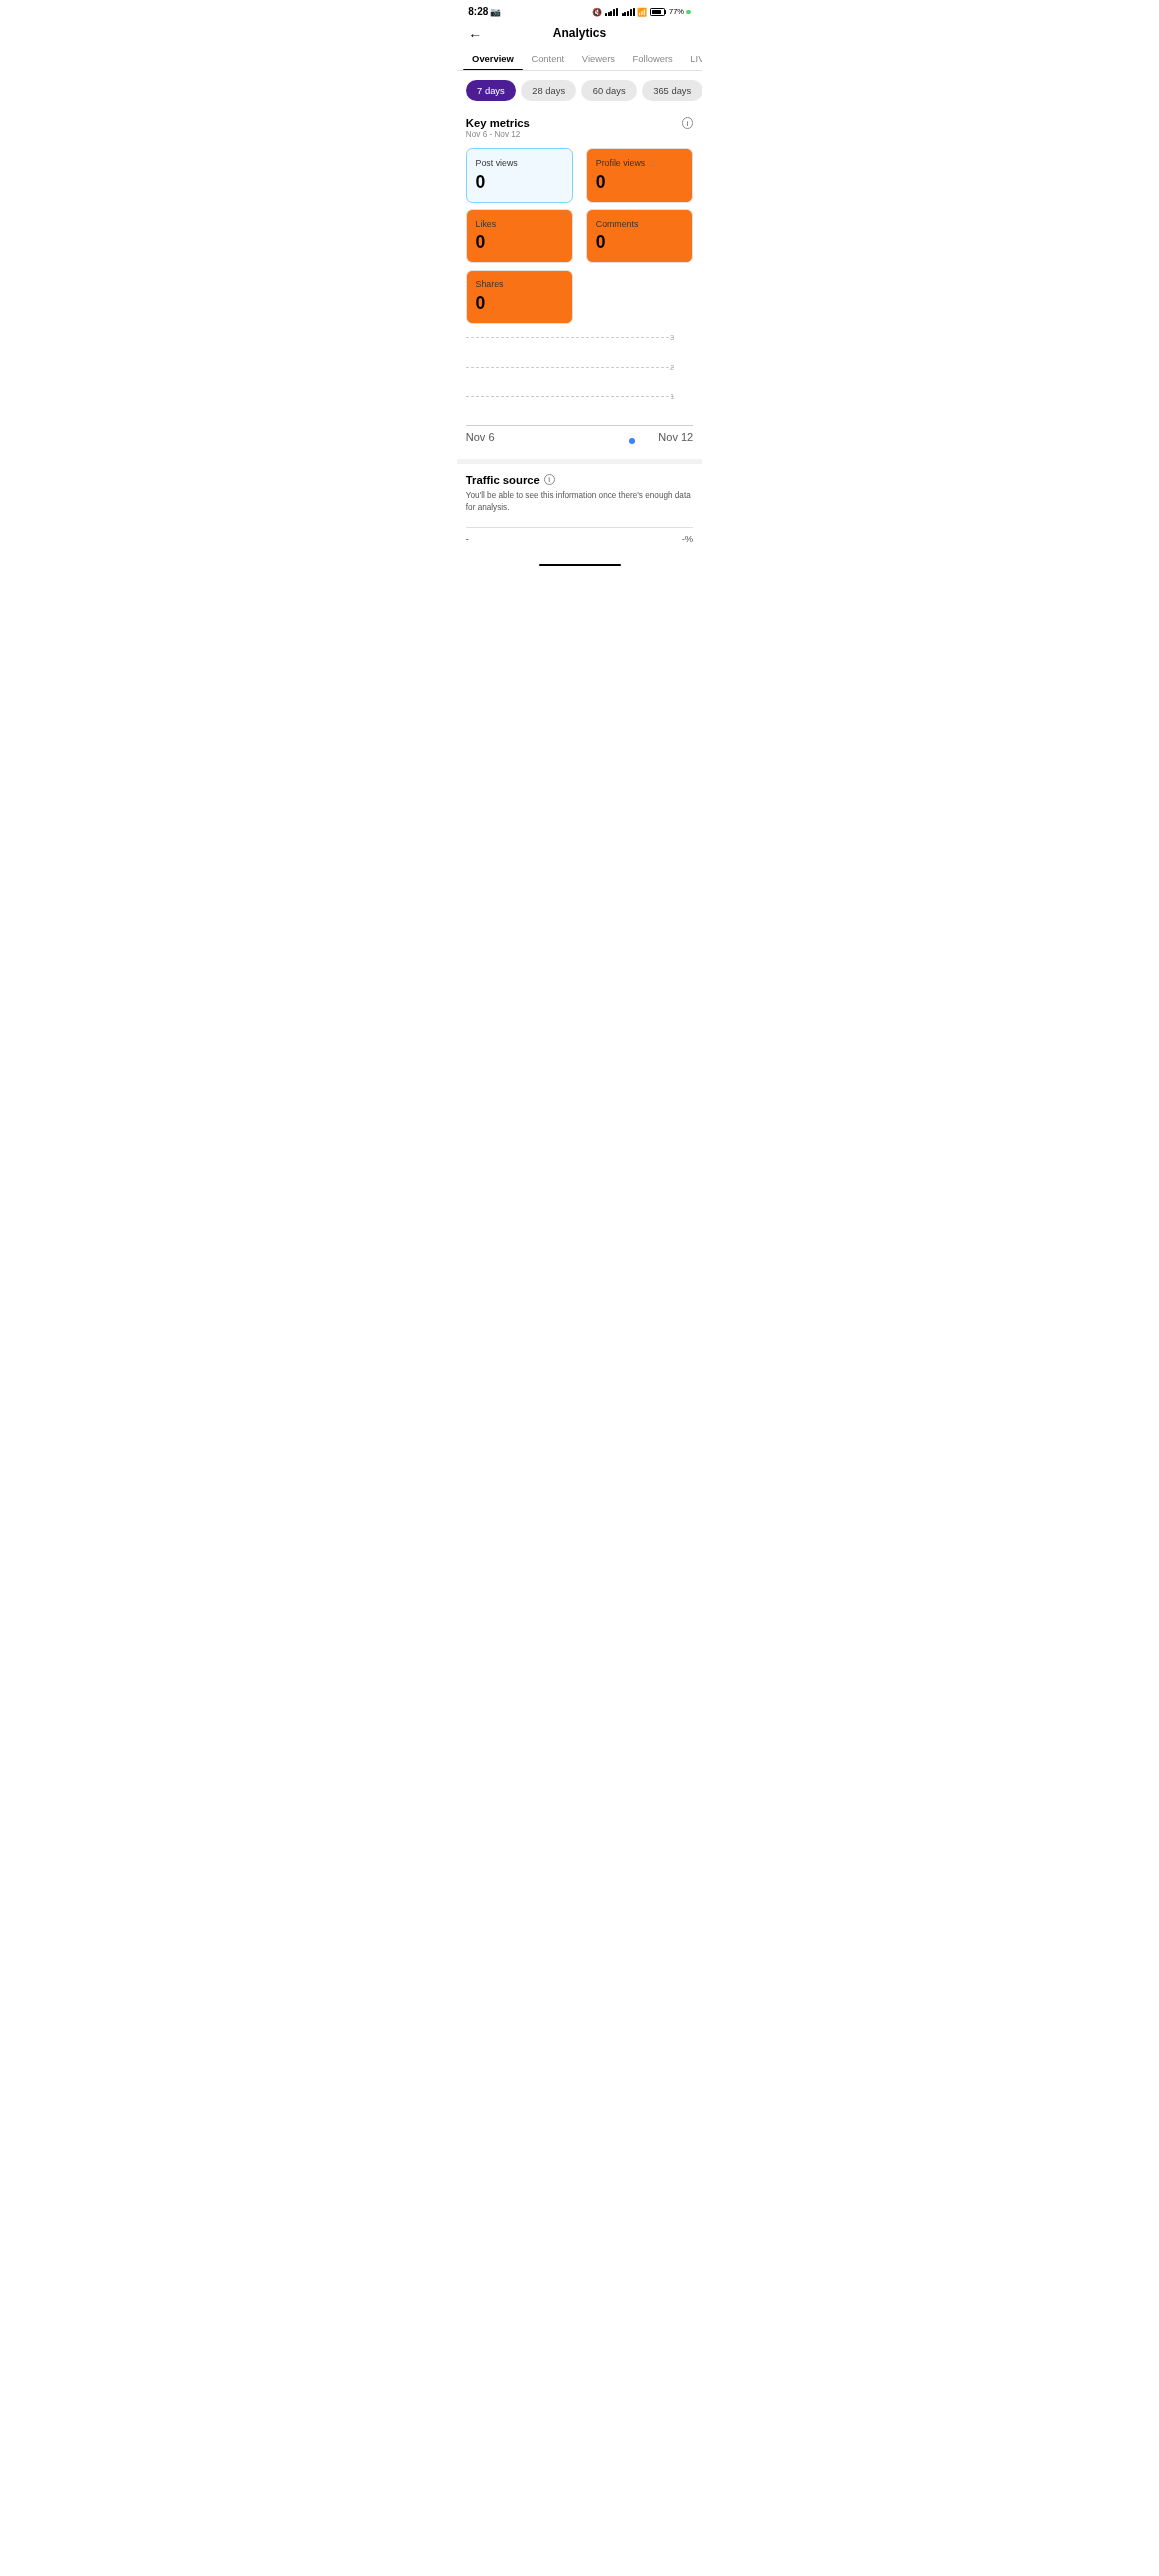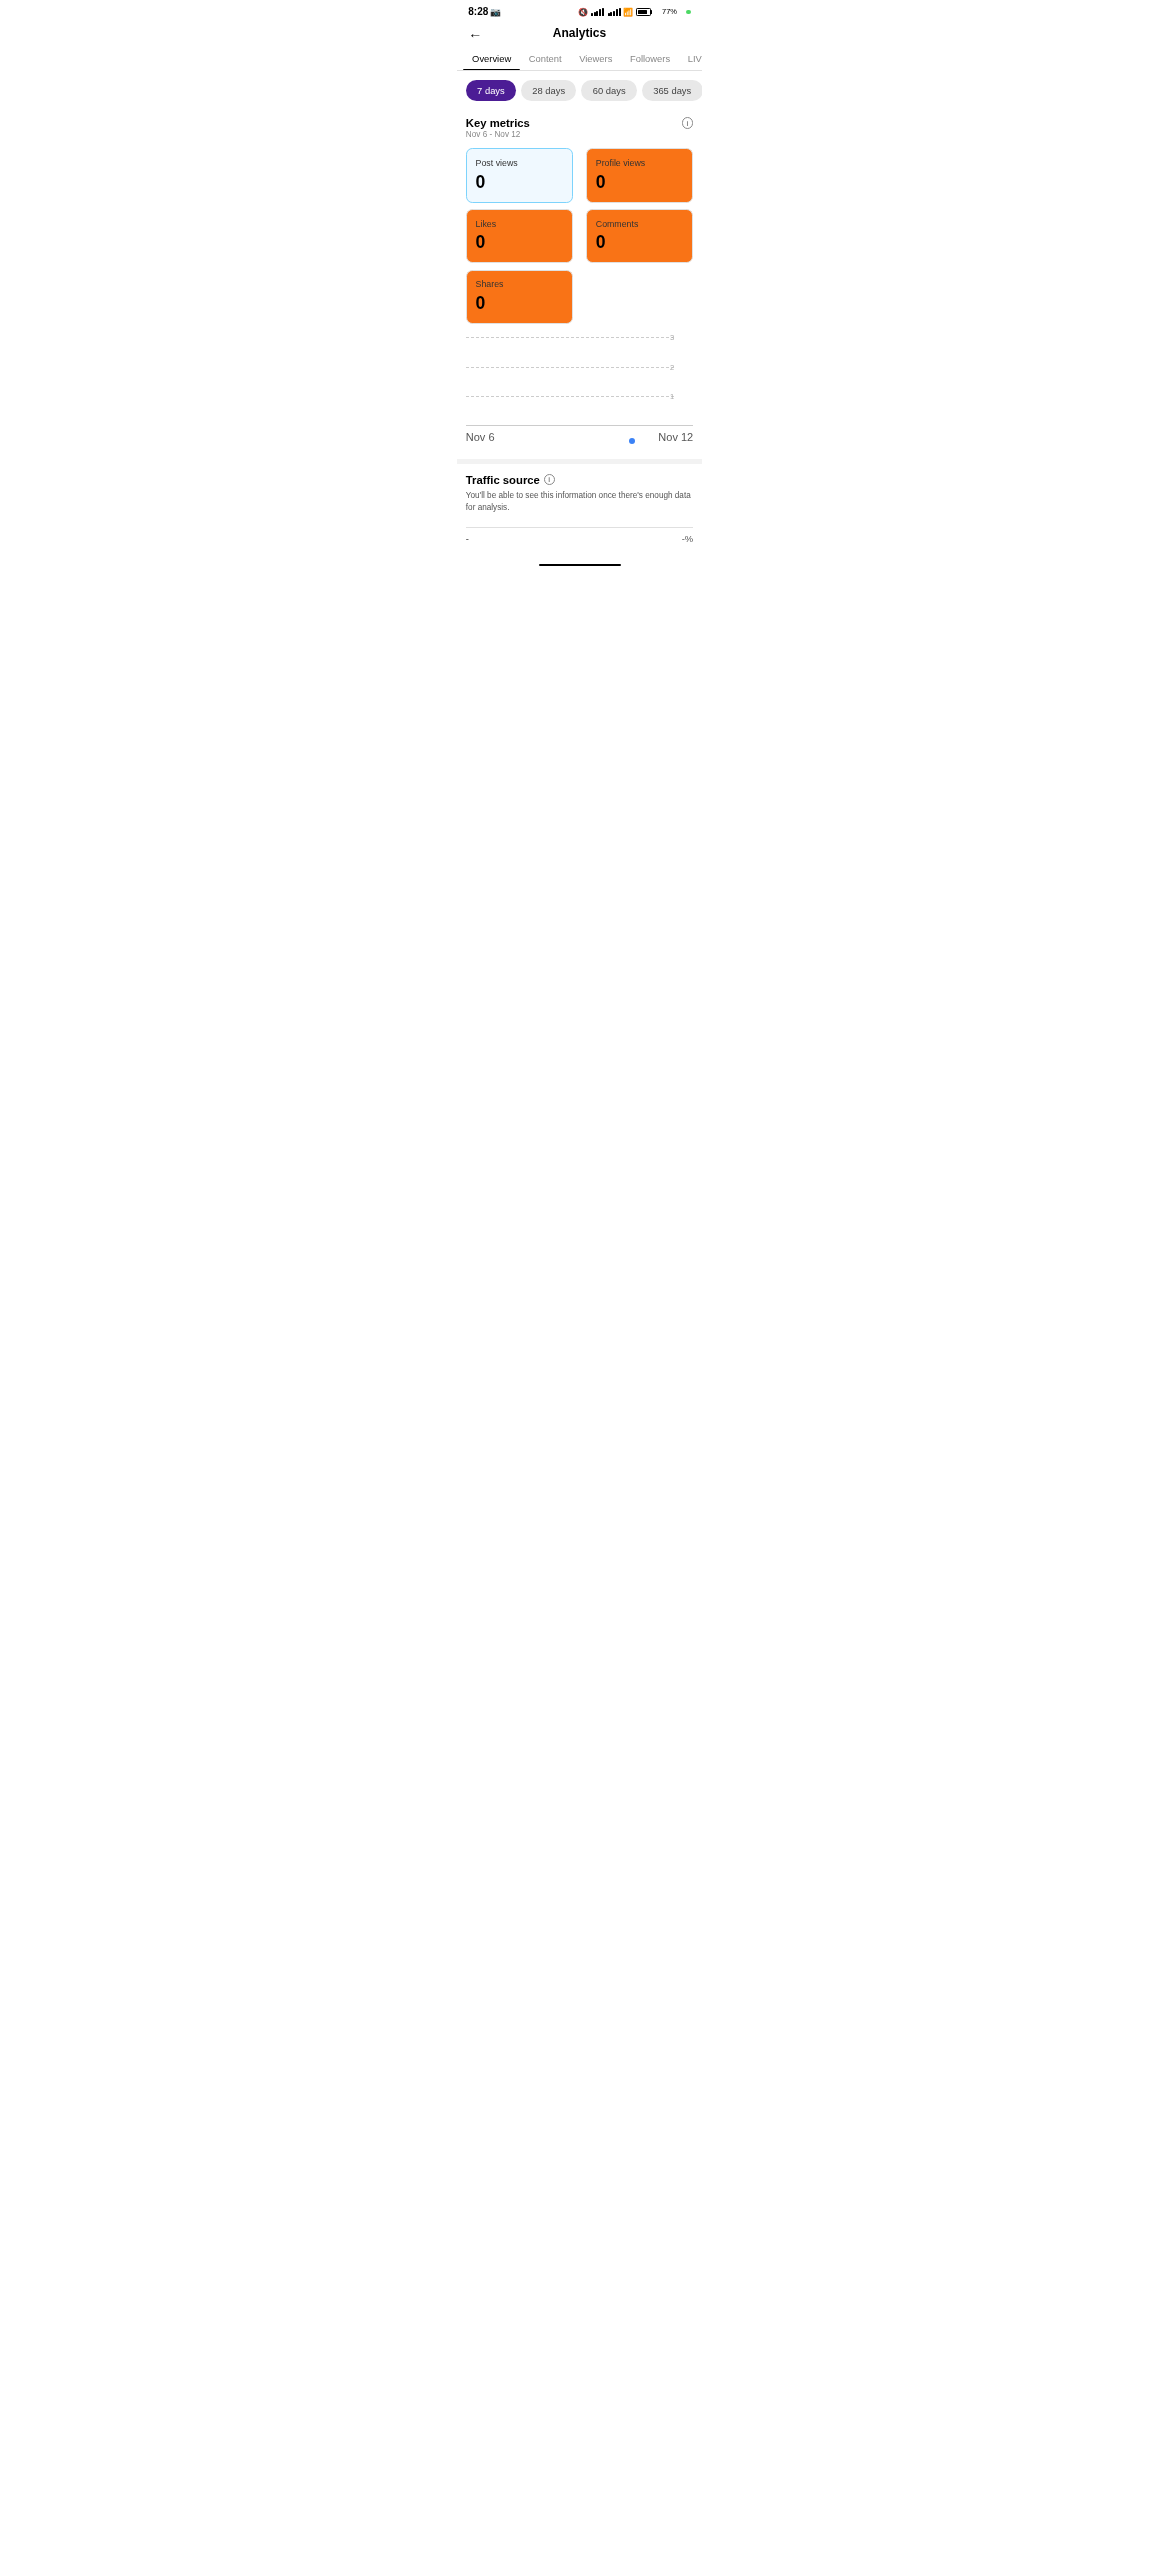--- a/index.html
+++ b/index.html
@@ -27,21 +27,21 @@
       color: #000;
     }
     .status-icons {
       display: flex;
       align-items: center;
       gap: 2.5px;
     }
     .battery-bar {
       display: flex;
       align-items: center;
-      gap: 8px;
+      gap: 1px;
       font-size: 8.2px;
       font-weight: 500;
       color: #000;
     }
     .battery-icon {
       width: 15px;
       height: 7.5px;
       border: 0.9px solid #000;
       border-radius: 1.3px;
       position: relative;
@@ -117,21 +117,21 @@
     .tab {
       padding: 6.3px 8.8px 6.3px;
       font-size: 9.4px;
       font-weight: 400;
       color: #888;
       cursor: pointer;
       white-space: nowrap;
       position: relative;
     }
     .tab.active {
-      font-weight: 400;
+      font-weight: 700;
       color: #000;
     }
     .tab.active::after {
       content: '';
       position: absolute;
       bottom: -0.6px;
       left: 0;
       right: 0;
       height: 1.6px;
       background: #000;

